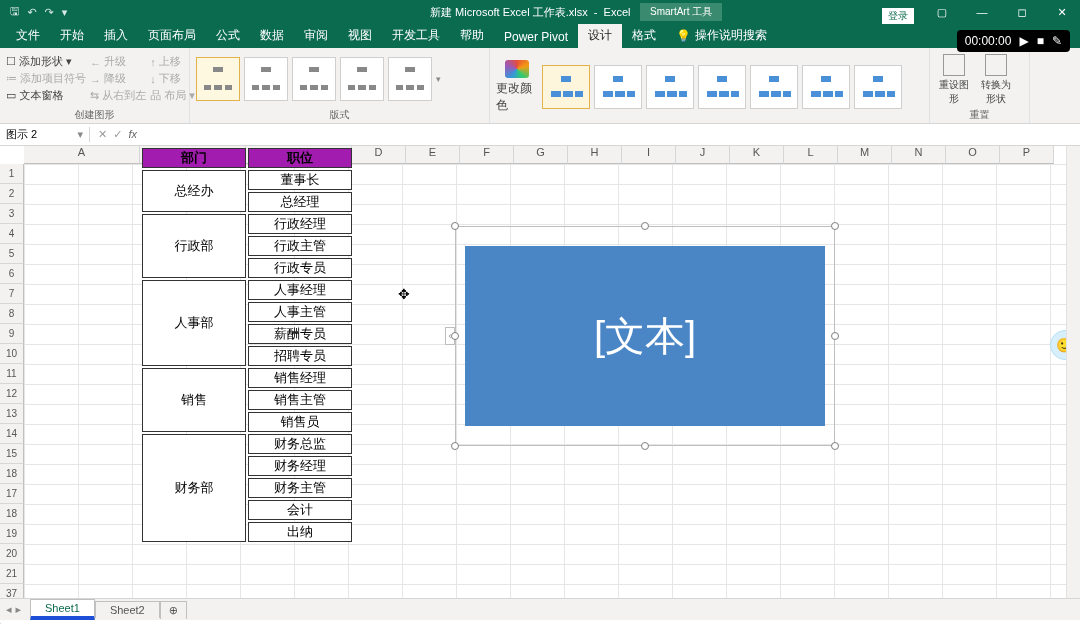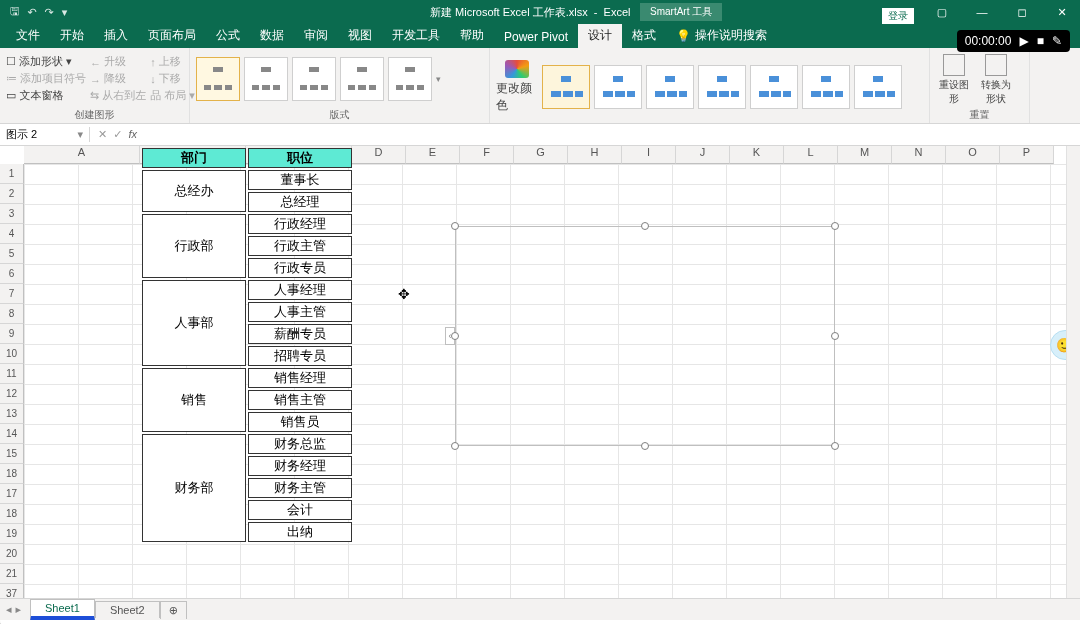--- a/index.html
+++ b/index.html
@@ -62,21 +62,21 @@
   .sheet-wrap { position: relative; height: 460px; }
   .colhdr-row { display: flex; height: 18px; font-size: 11px; margin-left: 24px; }
   .colhdr { border-right: 1px solid #d6d6d6; border-bottom: 1px solid #c0c0c0; background: #f3f2f1; text-align: center; color: #555; }
   .rowhdr-col { position: absolute; left: 0; top: 18px; width: 24px; }
   .rowhdr { height: 20px; border-bottom: 1px solid #d6d6d6; border-right: 1px solid #c0c0c0; background: #f3f2f1; font-size: 10px; text-align: center; color: #555; line-height: 20px; }
   .grid { position: absolute; left: 24px; top: 18px; right: 0; bottom: 0; background-image: linear-gradient(#e6e6e6 1px, transparent 1px), linear-gradient(90deg, #e6e6e6 1px, transparent 1px); background-size: 54px 20px; }
 
   
   .data-table { position: absolute; left: 140px; top: 0; font-size: 13px; text-align: center; }
   .data-table th, .data-table td { border: 1px solid #333; padding: 0 4px; height: 20px; background: #fff; }
-  .data-table th { background: #5eead4; width: 104px; }
+  .data-table th { background: #a21caf; width: 104px; }
   .data-table td { width: 104px; }
 
   
   .smartart-sel { position: absolute; left: 455px; top: 80px; width: 380px; height: 220px; }
   .sel-frame { position: absolute; inset: 0; border: 1px solid #bfbfbf; }
   .handle { position: absolute; width: 8px; height: 8px; background: #fff; border: 1px solid #7f7f7f; border-radius: 50%; }
   .h-tl { top: -4px; left: -4px; } .h-tm { top: -4px; left: 50%; margin-left: -4px; } .h-tr { top: -4px; right: -4px; }
   .h-ml { top: 50%; left: -4px; margin-top: -4px; } .h-mr { top: 50%; right: -4px; margin-top: -4px; }
   .h-bl { bottom: -4px; left: -4px; } .h-bm { bottom: -4px; left: 50%; margin-left: -4px; } .h-br { bottom: -4px; right: -4px; }
   .pane-toggle { position: absolute; left: -10px; top: 50%; width: 10px; height: 18px; margin-top: -9px; background: #fff; border: 1px solid #bfbfbf; font-size: 9px; line-height: 16px; text-align: center; color: #888; }
@@ -393,20 +393,23 @@
           <td>出纳</td>
         </tr>
       </tbody>
     </table>
 
   <div class="move-cursor">✥</div>
 
   <div class="smartart-sel">
     <div class="sel-frame"></div>
     <div class="pane-toggle">‹</div>
+    <div class="smart-box">
+        <span>[文本]</span>
+      </div>
     <div class="handle h-tl"></div>
     <div class="handle h-tm"></div>
     <div class="handle h-tr"></div>
     <div class="handle h-ml"></div>
     <div class="handle h-mr"></div>
     <div class="handle h-bl"></div>
     <div class="handle h-bm"></div>
     <div class="handle h-br"></div>
   </div>
 </div>

